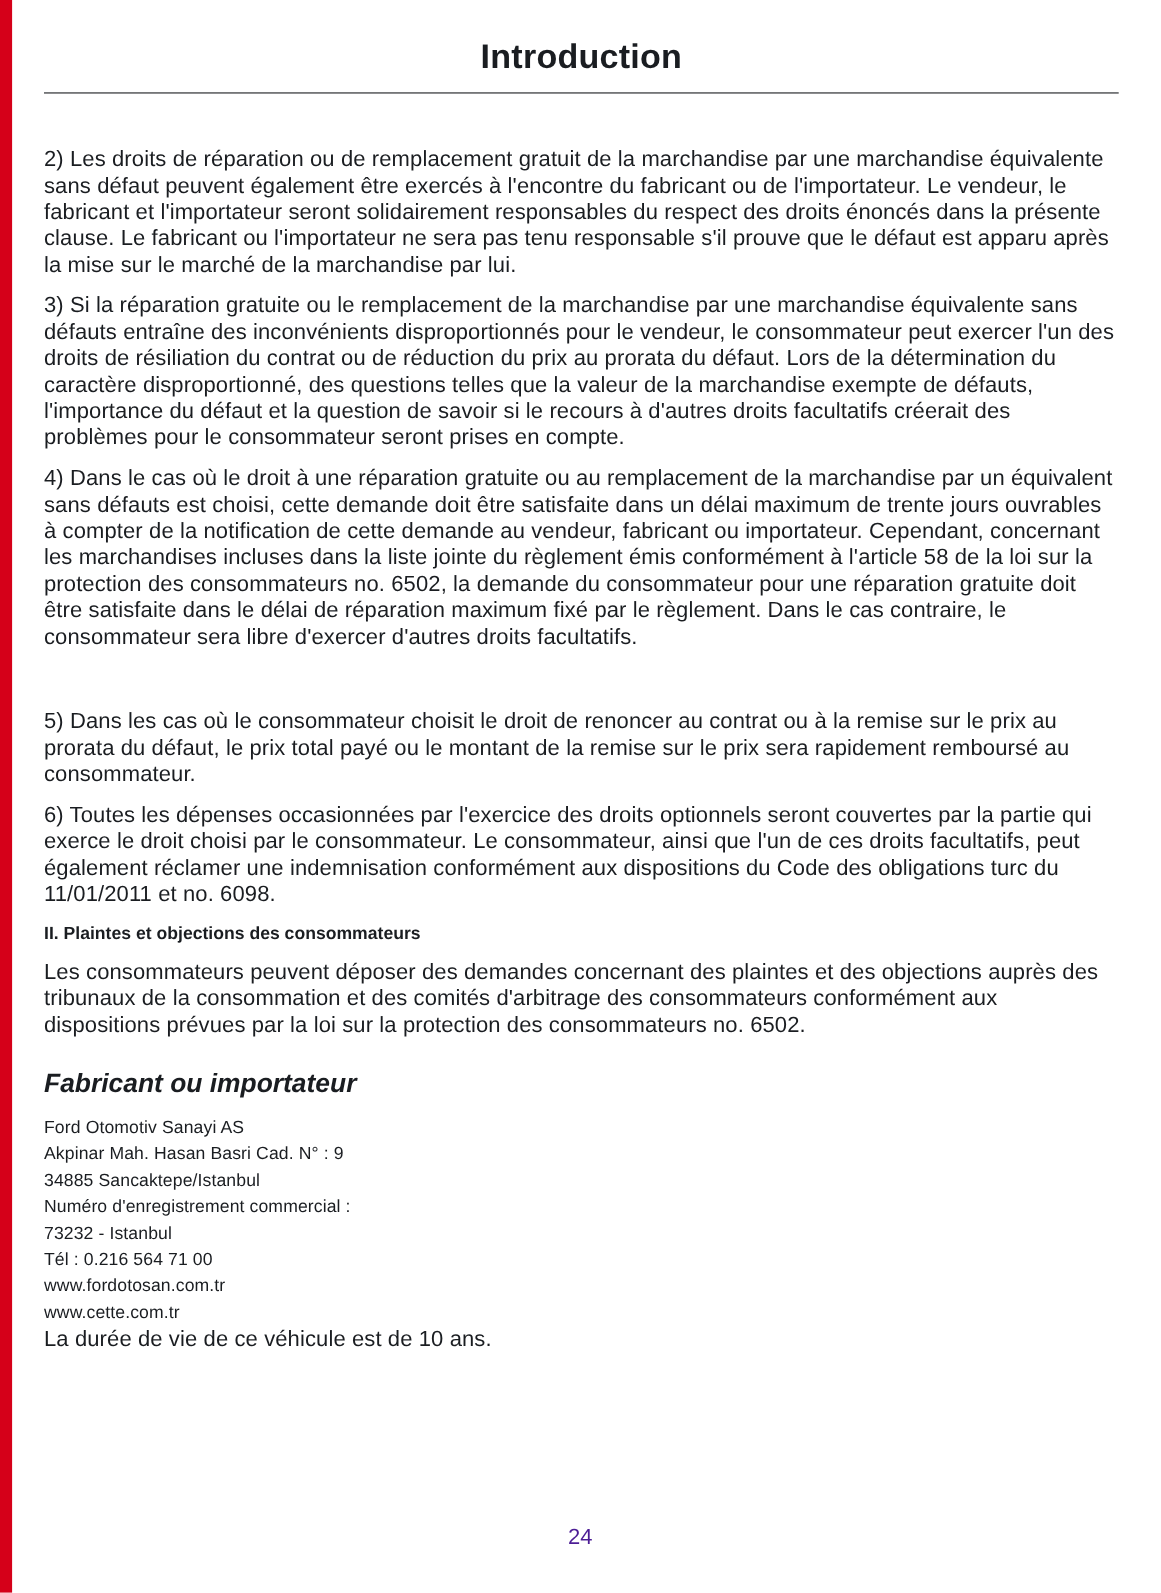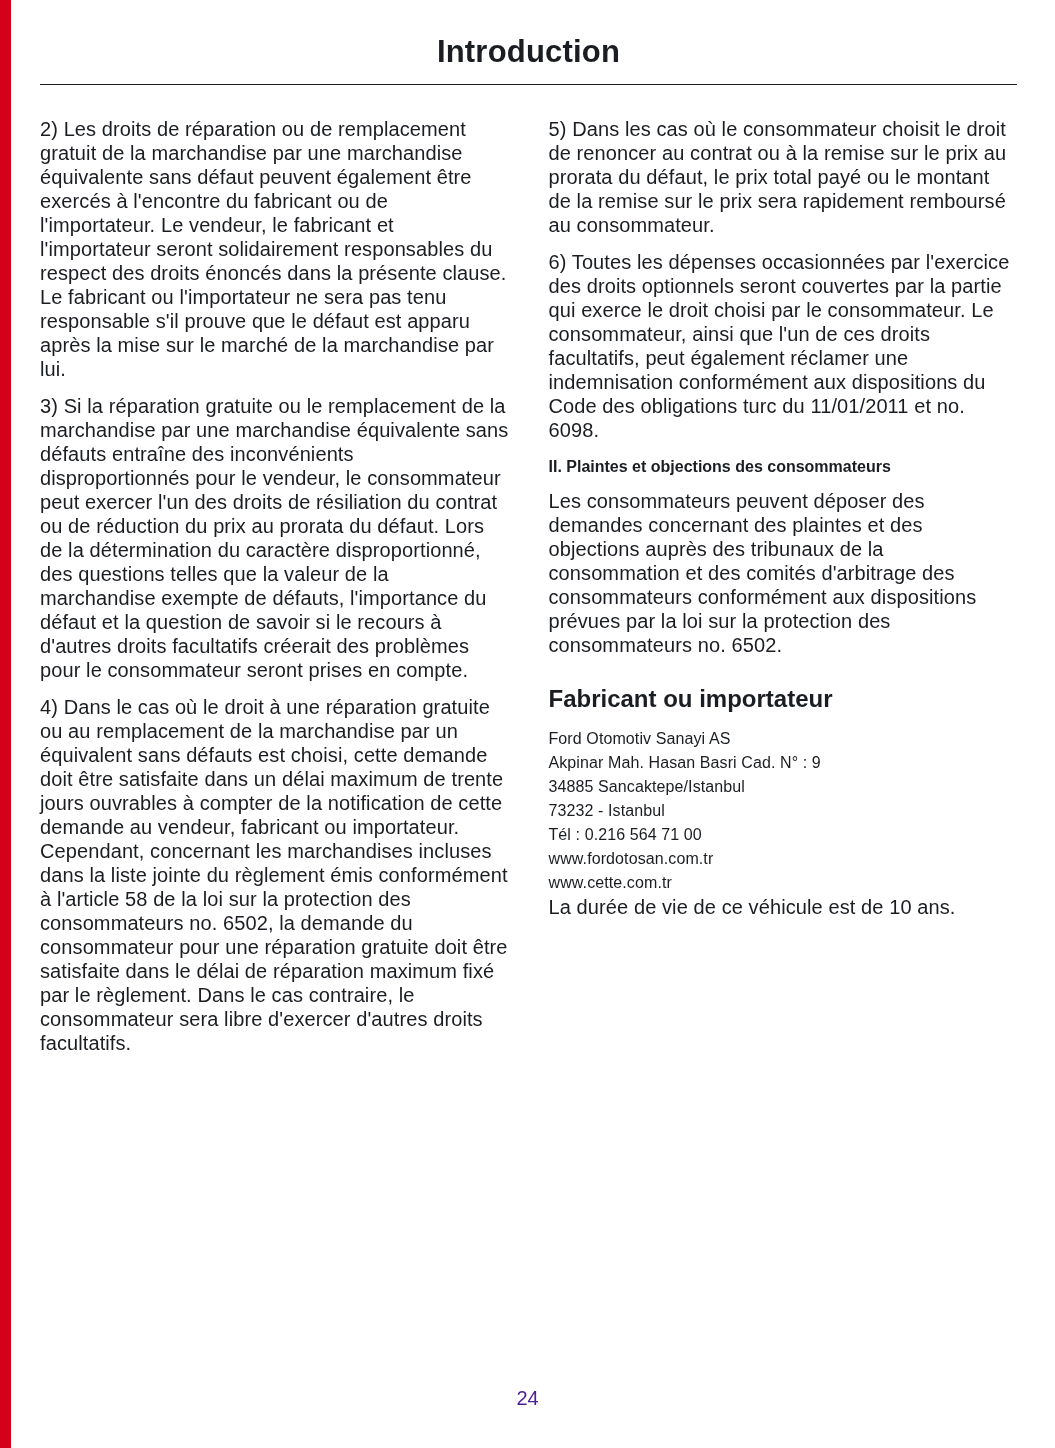--- a/index.html
+++ b/index.html
@@ -32,41 +32,43 @@
     letter-spacing: 0.2px;
   }
   .rule {
     margin-top: 14px;
     border-bottom: 1.6px solid #1a1d21;
     width: 100%;
   }
   .columns {
     display: flex;
     gap: 40px;
-    margin-top: 32px;
+    margin-top: 48px;
+    flex-direction: column;
   }
   .col { flex: 1 1 0; min-width: 0; }
   .col p {
     margin: 0 0 13px 0;
     font-size: 20px;
     line-height: 24px;
     letter-spacing: 0.1px;
     text-align: left;
   }
   .subheading {
     margin: 6px 0 10px 0;
     font-size: 16px;
     line-height: 24px;
     font-weight: 700;
   }
   .section-heading {
     margin: 28px 0 14px 0;
     font-size: 24px;
     line-height: 28px;
     font-weight: 700;
+    font-style: italic;
   }
   .address-line {
     font-size: 16px;
     line-height: 24px;
     letter-spacing: 0.1px;
   }
   footer {
     position: absolute;
     bottom: 38px;
     left: 0; right: 0;
@@ -102,20 +104,21 @@
       <p>6) Toutes les dépenses occasionnées par l'exercice des droits optionnels seront couvertes par la partie qui exerce le droit choisi par le consommateur. Le consommateur, ainsi que l'un de ces droits facultatifs, peut également réclamer une indemnisation conformément aux dispositions du Code des obligations turc du 11/01/2011 et no. 6098.</p>
 
       <h3 class="subheading">II. Plaintes et objections des consommateurs</h3>
       <p>Les consommateurs peuvent déposer des demandes concernant des plaintes et des objections auprès des tribunaux de la consommation et des comités d'arbitrage des consommateurs conformément aux dispositions prévues par la loi sur la protection des consommateurs no. 6502.</p>
 
       <h2 class="section-heading">Fabricant ou importateur</h2>
       <div class="address">
         <div class="address-line">Ford Otomotiv Sanayi AS</div>
         <div class="address-line">Akpinar Mah. Hasan Basri Cad. N° : 9</div>
         <div class="address-line">34885 Sancaktepe/Istanbul</div>
+        <div class="address-line">Numéro d'enregistrement commercial :</div>
         <div class="address-line">73232 - Istanbul</div>
         <div class="address-line">Tél : 0.216 564 71 00</div>
         <div class="address-line">www.fordotosan.com.tr</div>
         <div class="address-line">www.cette.com.tr</div>
       </div>
 
       <p>La durée de vie de ce véhicule est de 10 ans.</p>
     </section>
 
   </main>

